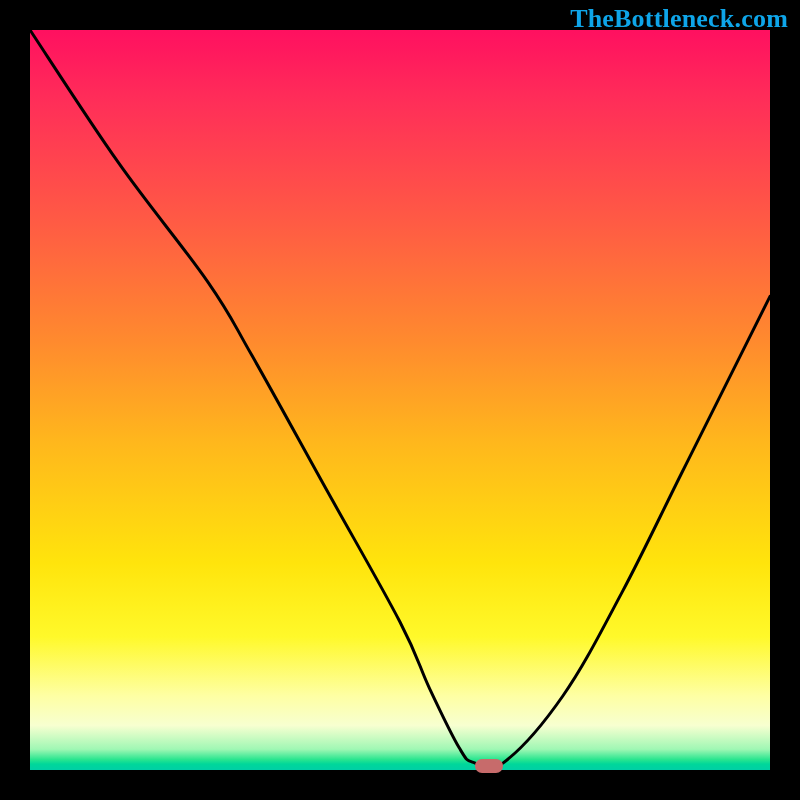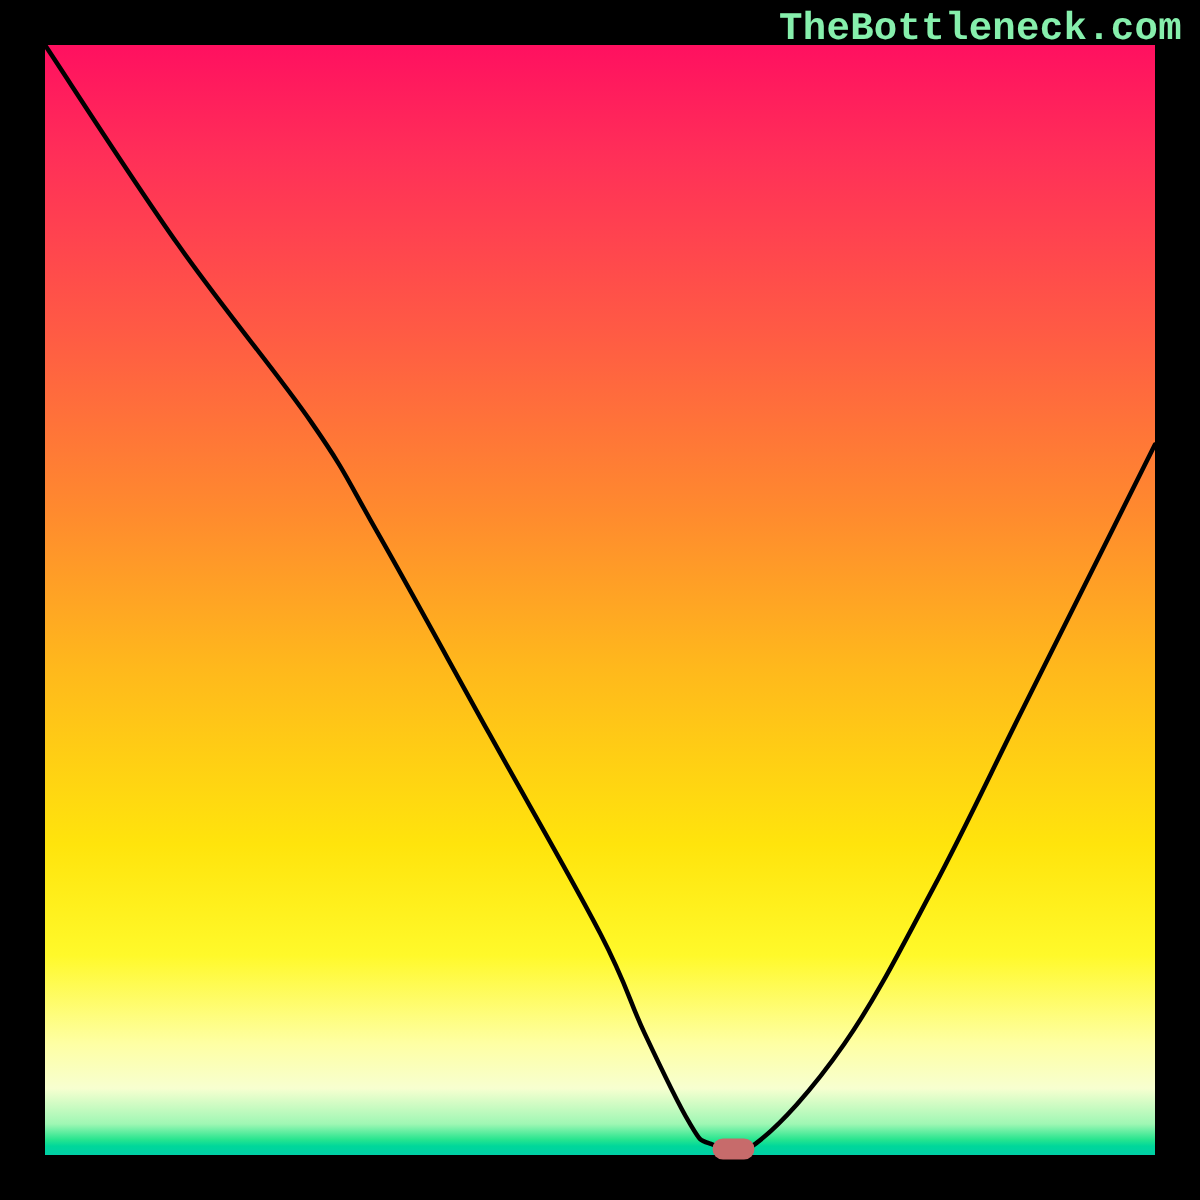--- a/index.html
+++ b/index.html
@@ -15,24 +15,24 @@
     left: 0;
     top: 0;
     width: 800px;
     height: 800px;
     background: #000;
   }
   .watermark {
     position: absolute;
     top: 4px;
     right: 12px;
-    font-family: Liberation Mono, monospace;
+    font-family: Liberation Serif, serif;
     font-size: 26px;
     font-weight: 600;
-    color: #86efac;
+    color: #0ea5e9;
     letter-spacing: 0.2px;
   }
   .plot {
     position: absolute;
     left: 30px;
     top: 30px;
     width: 740px;
     height: 740px;
   }
   .grad {

